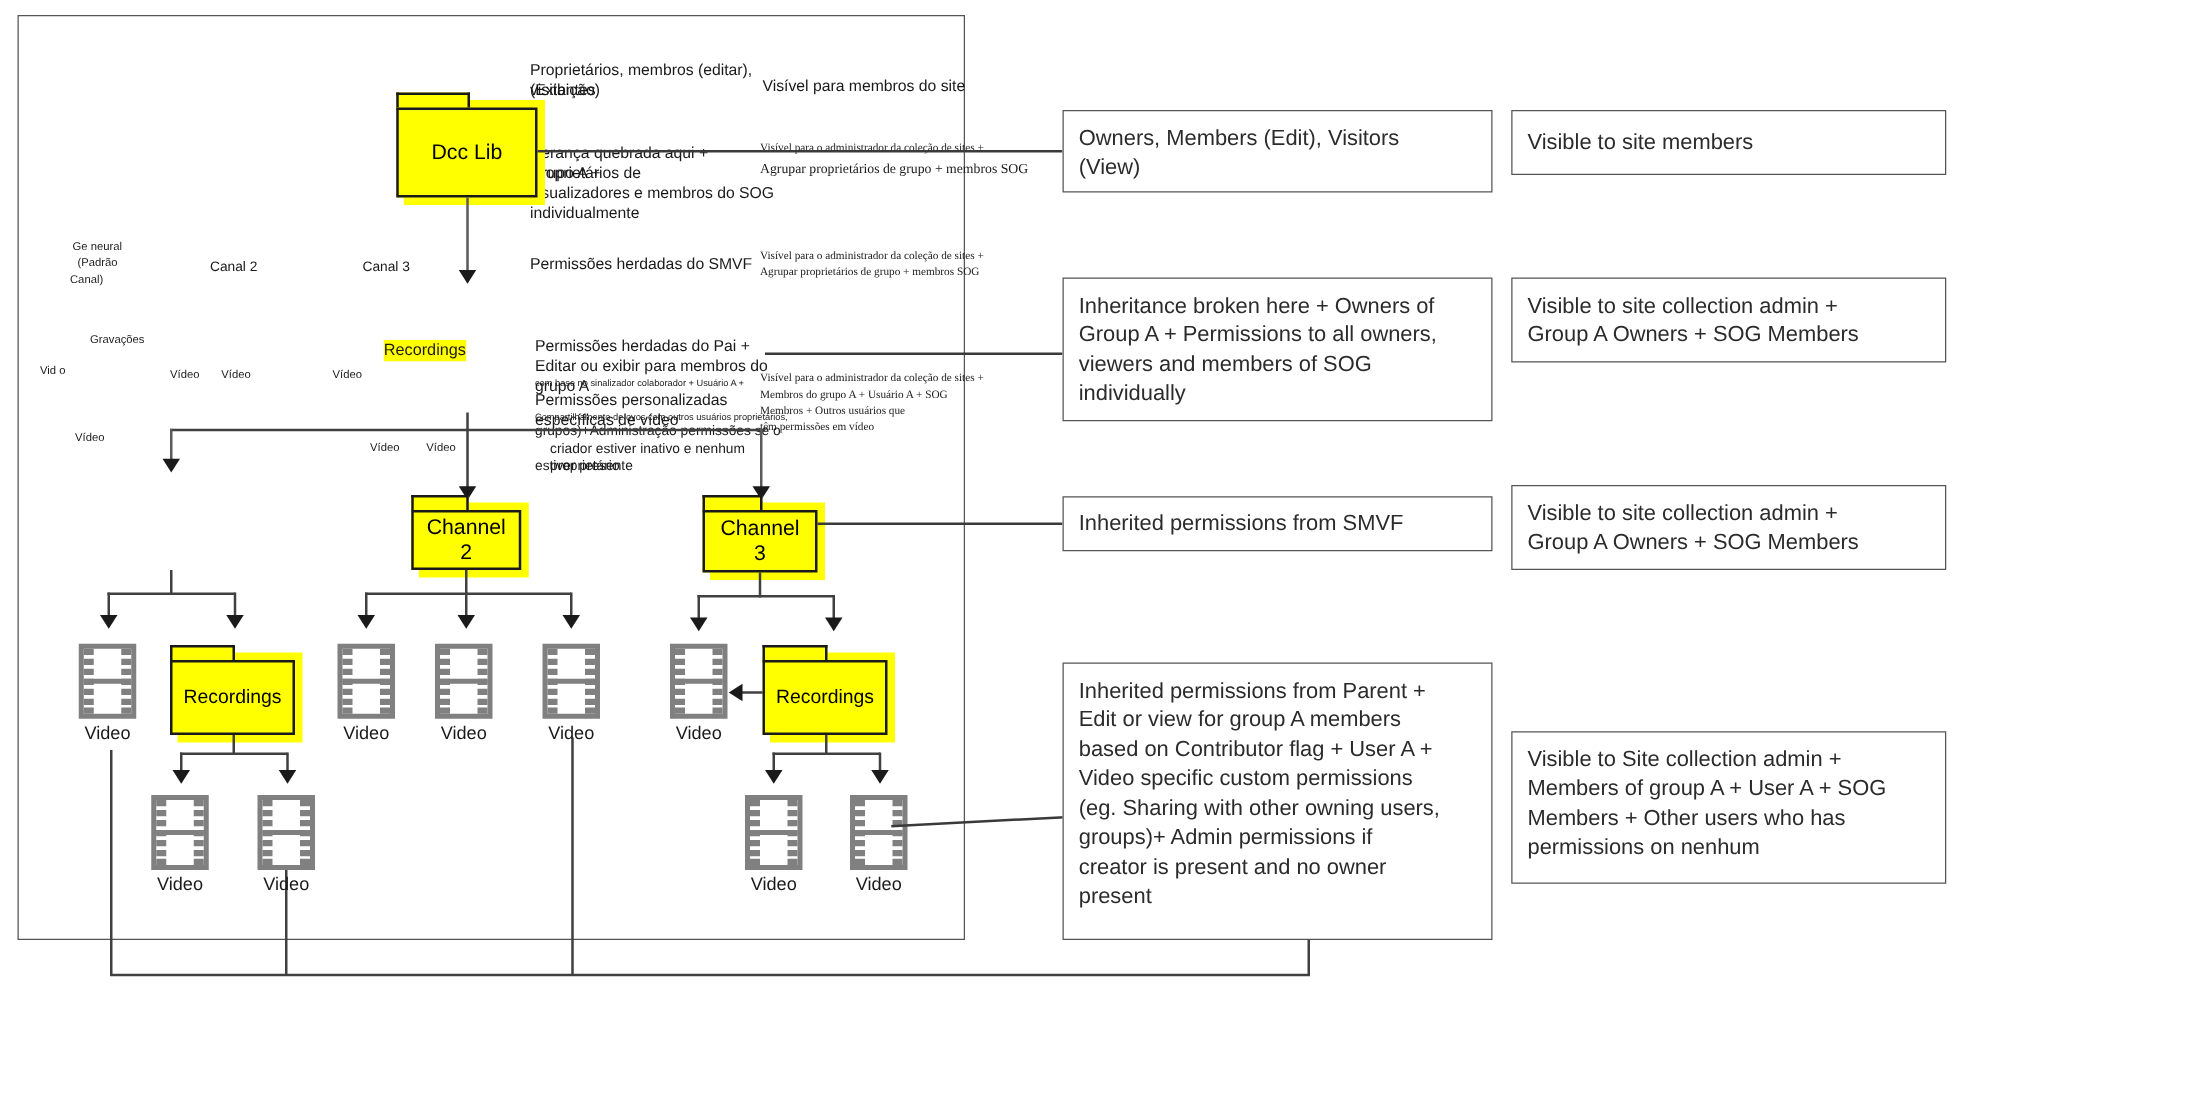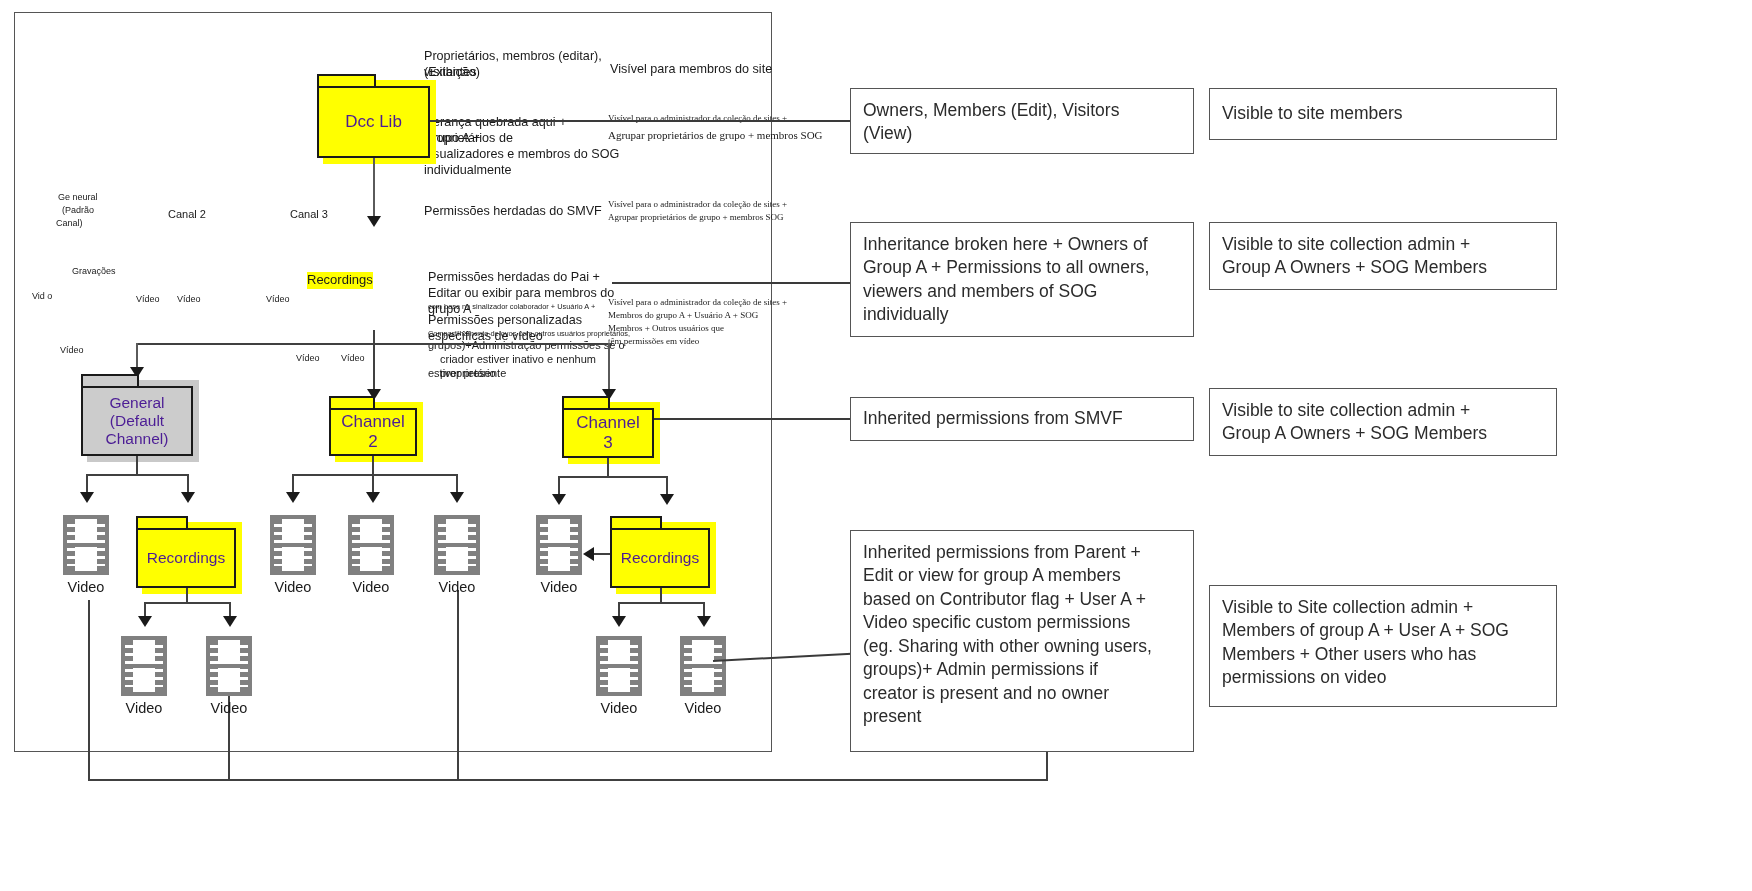--- a/index.html
+++ b/index.html
@@ -15,21 +15,21 @@
   .folder .tab{position:absolute;left:0;top:0;width:52%;height:14px;
                background:#ffff00;border:2.2px solid #1a1a1a;border-bottom:none;
                box-sizing:border-box;}
   .folder.grey .tab{background:#cccccc;}
   .folder .body{position:absolute;left:0;top:12px;width:100%;height:calc(100% - 12px);
                 background:#ffff00;border:2.2px solid #1a1a1a;box-sizing:border-box;}
   .folder.grey .body{background:#cccccc;}
   .folder .flabel{position:absolute;left:0;top:12px;width:100%;height:calc(100% - 12px);
                   display:flex;align-items:center;justify-content:center;
                   text-align:center;line-height:1.18;z-index:4;
-                  color:#4c1d95;padding:0 15px;box-sizing:border-box;}
+                  color:#000000;padding:0 15px;box-sizing:border-box;}
 
   
   .video{position:absolute;width:46px;height:60px;}
   .video .frame{position:absolute;left:0;top:0;width:46px;height:60px;
                 border:4px solid #808080;box-sizing:border-box;background:#fff;}
   .video .midline{position:absolute;left:4px;top:28px;width:38px;height:4px;background:#808080;}
   .video .perfL,.video .perfR{position:absolute;top:4px;width:8px;height:52px;}
   .video .perfL{left:4px;} .video .perfR{right:4px;}
   .video .perfL i,.video .perfR i{position:absolute;left:0;width:8px;height:5px;
                  background:#808080;font-style:normal;}
@@ -136,32 +136,20 @@
 
   <div class="ln lnv" style="left:373px;top:330px;height:14px;"></div>
   <div class="ln lnh" style="left:136px;top:343px;width:476px;"></div>
   <div class="ln lnv" style="left:136px;top:343px;height:28px;background:#5a5a5a;"></div>
   <div class="arrow-d" style="left:130px;top:367px;"></div>
   <div class="ln lnv" style="left:373px;top:343px;height:50px;"></div>
   <div class="arrow-d" style="left:367px;top:389px;"></div>
   <div class="ln lnv" style="left:608px;top:343px;height:50px;background:#5a5a5a;"></div>
   <div class="arrow-d" style="left:602px;top:389px;"></div>
 
-  <div class="folder grey" style="left:81px;top:374px;width:112px;height:82px;font-size:15.5px;">
-    <div class="shadow"></div>
-    <div class="tab"></div>
-    <div class="body"></div>
-    <div class="flabel">
-      <span>
-        <span>General</span><br>
-        <span>(Default</span><br>
-        <span>Channel)</span>
-      </span>
-    </div>
-  </div>
 
   <div class="ln lnv" style="left:136px;top:456px;height:20px;"></div>
   <div class="ln lnh" style="left:86px;top:474px;width:102px;"></div>
   <div class="ln lnv" style="left:86px;top:474px;height:22px;"></div>
   <div class="arrow-d" style="left:80px;top:492px;"></div>
   <div class="ln lnv" style="left:187px;top:474px;height:22px;"></div>
   <div class="arrow-d" style="left:181px;top:492px;"></div>
 
   <div class="video" style="left:63px;top:515px;">
     <div class="frame"></div>
@@ -483,16 +471,16 @@
 
   <div class="note" style="left:1209px;top:388px;width:348px;height:68px;">
     <div>Visible to site collection admin +</div>
     <div>Group A Owners + SOG Members</div>
   </div>
 
   <div class="note" style="left:1209px;top:585px;width:348px;height:122px;">
     <div>Visible to Site collection admin +</div>
     <div>Members of group A + User A + SOG</div>
     <div>Members + Other users who has</div>
-    <div>permissions on video</div>
+    <div>permissions on nenhum</div>
   </div>
 
 </div>
 
 </body></html>

